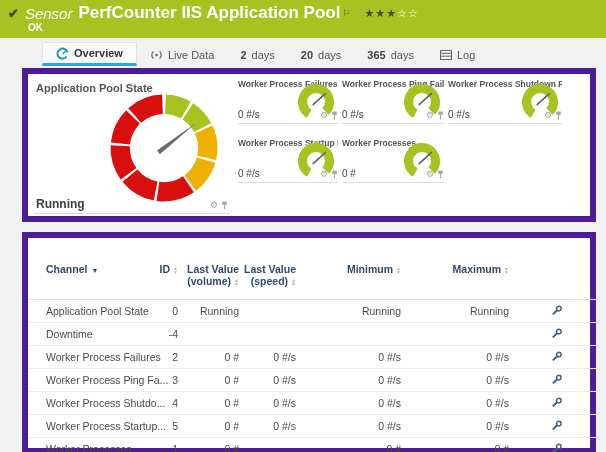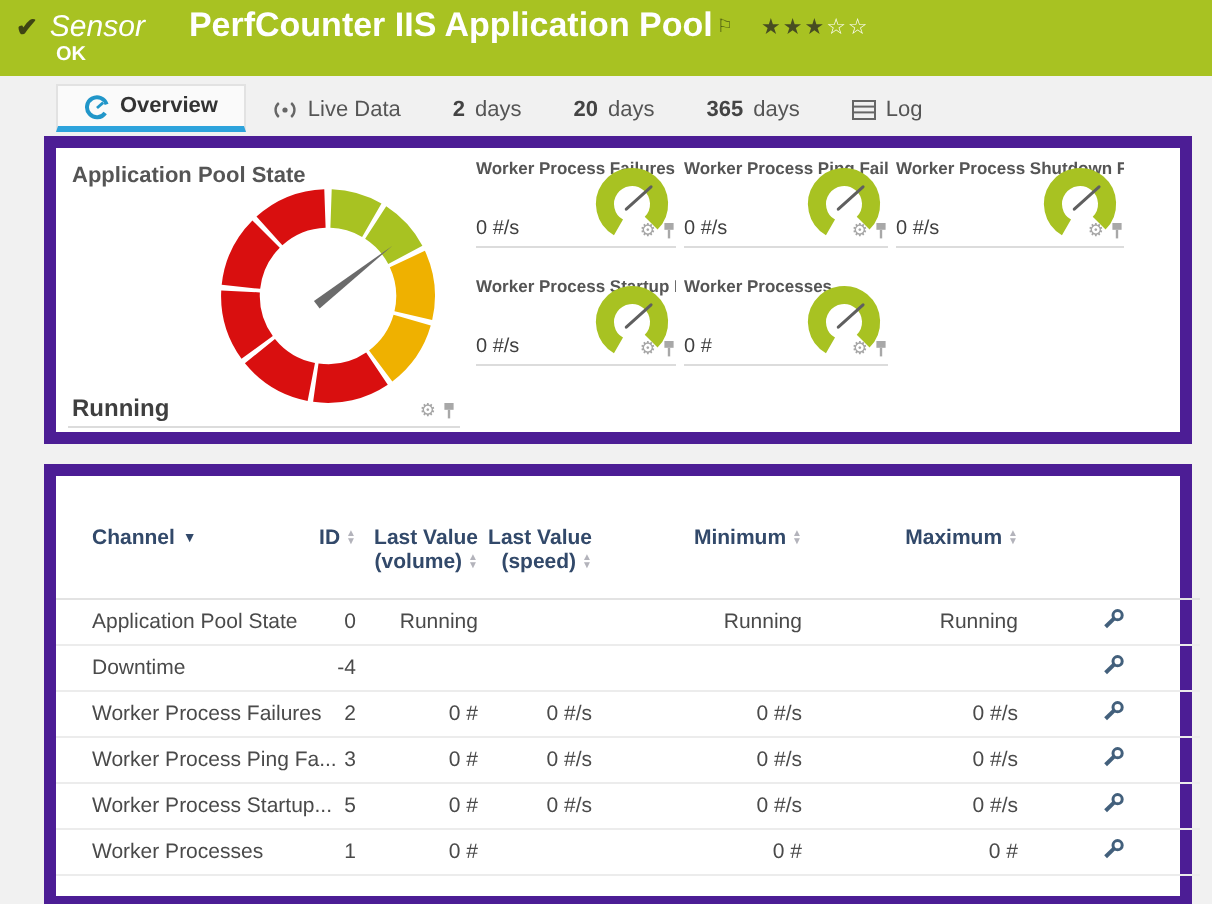--- a/index.html
+++ b/index.html
@@ -9,32 +9,32 @@
     background:#f1f1f1;
     -webkit-font-smoothing:antialiased;
   }
   
   .topbar{
     position:absolute;left:0;top:0;width:606px;height:38px;
     background:var(--c-green,#a8c222);color:#fff;
   }
   .topbar-line1{position:absolute;left:8px;top:3px;display:flex;align-items:center;white-space:nowrap}
   .check-icon{color:#3e4413;font-size:13px;font-weight:bold;margin-right:6px}
-  .sensor-kind{font-style:italic;font-size:15px;margin-right:22px}
+  .sensor-kind{font-style:italic;font-size:15px;margin-right:6px}
   .sensor-title{font-weight:bold;font-size:17px}
   .flag-icon{font-size:9px;vertical-align:super;color:rgba(30,40,10,.65);margin-left:2px}
   .stars{margin-left:14px;font-size:11px;letter-spacing:1px}
   .stars .filled{color:#474d22}
   .stars .empty{color:#ffffff}
   .status-ok{position:absolute;left:28px;top:22px;font-size:10px;font-weight:bold}
 
   
   .tabstrip{
     position:absolute;left:0;top:38px;width:606px;height:28px;
-    display:flex;align-items:flex-end;padding-left:28px;box-sizing:border-box;
+    display:flex;align-items:flex-end;padding-left:42px;box-sizing:border-box;
   }
   .tab{
     height:23px;display:flex;align-items:center;gap:5px;
     padding:0 13px;font-size:11px;color:#555;cursor:default;white-space:nowrap;
   }
   .tab b{font-weight:bold;color:#444}
   .tab.active{
     background:#fafafa;border:1px solid #e2e2e2;border-bottom:3px solid var(--c-blue,#2da3dc);
     height:20px;font-weight:bold;color:#333;
   }
@@ -346,20 +346,36 @@
           <td class="col-icon">
   <span class="settings-icon-wrap">
     <svg width="12" height="11" viewBox="0 0 12 11">
                 <circle cx="7.8" cy="3.6" r="2.3" fill="none" stroke="#43607c" stroke-width="1.5"></circle>
                 <line x1="1.8" y1="9.4" x2="6.1" y2="5.2" stroke="#43607c" stroke-width="2"></line>
               </svg>
   </span>
 </td>
         </tr>
         <tr>
+          <td class="col-channel">Worker Process Shutdo...</td>
+          <td class="col-right">4</td>
+          <td class="col-right">0 #</td>
+          <td class="col-right">0 #/s</td>
+          <td class="col-right">0 #/s</td>
+          <td class="col-right">0 #/s</td>
+          <td class="col-icon">
+  <span class="settings-icon-wrap">
+    <svg width="12" height="11" viewBox="0 0 12 11">
+                <circle cx="7.8" cy="3.6" r="2.3" fill="none" stroke="#43607c" stroke-width="1.5"></circle>
+                <line x1="1.8" y1="9.4" x2="6.1" y2="5.2" stroke="#43607c" stroke-width="2"></line>
+              </svg>
+  </span>
+</td>
+        </tr>
+        <tr>
           <td class="col-channel">Worker Process Startup...</td>
           <td class="col-right">5</td>
           <td class="col-right">0 #</td>
           <td class="col-right">0 #/s</td>
           <td class="col-right">0 #/s</td>
           <td class="col-right">0 #/s</td>
           <td class="col-icon">
   <span class="settings-icon-wrap">
     <svg width="12" height="11" viewBox="0 0 12 11">
                 <circle cx="7.8" cy="3.6" r="2.3" fill="none" stroke="#43607c" stroke-width="1.5"></circle>

